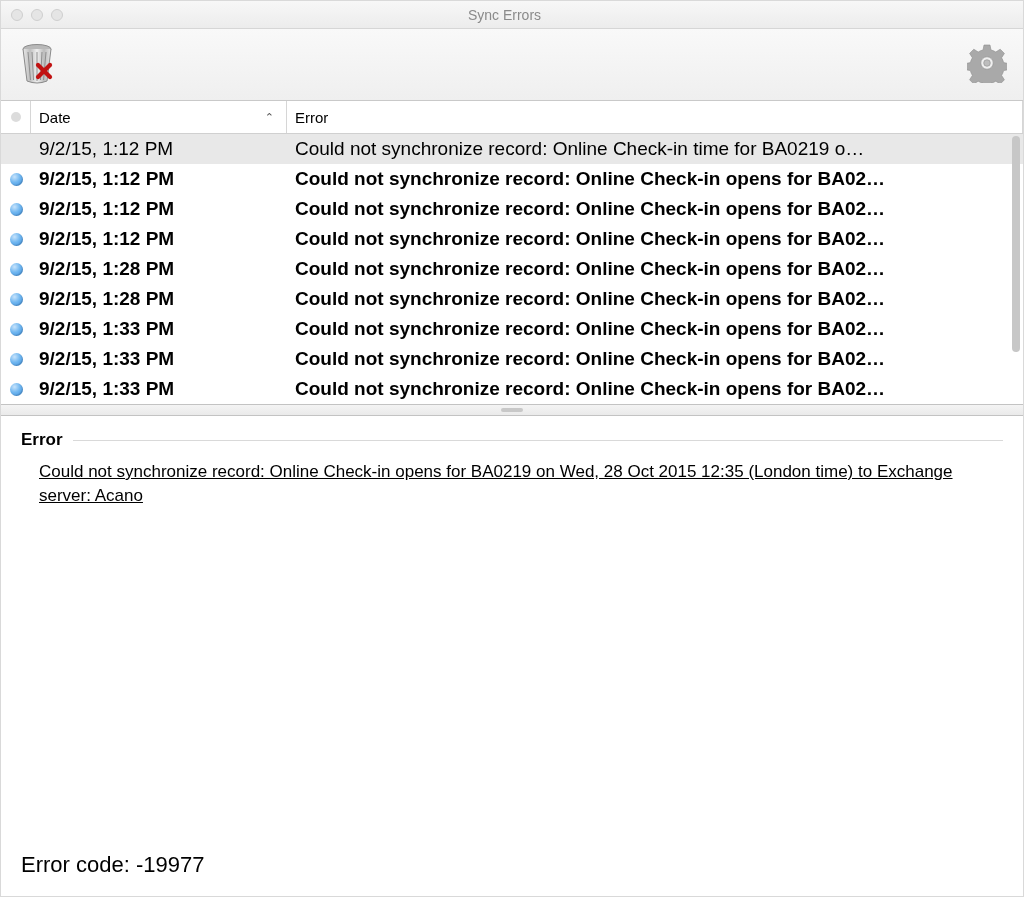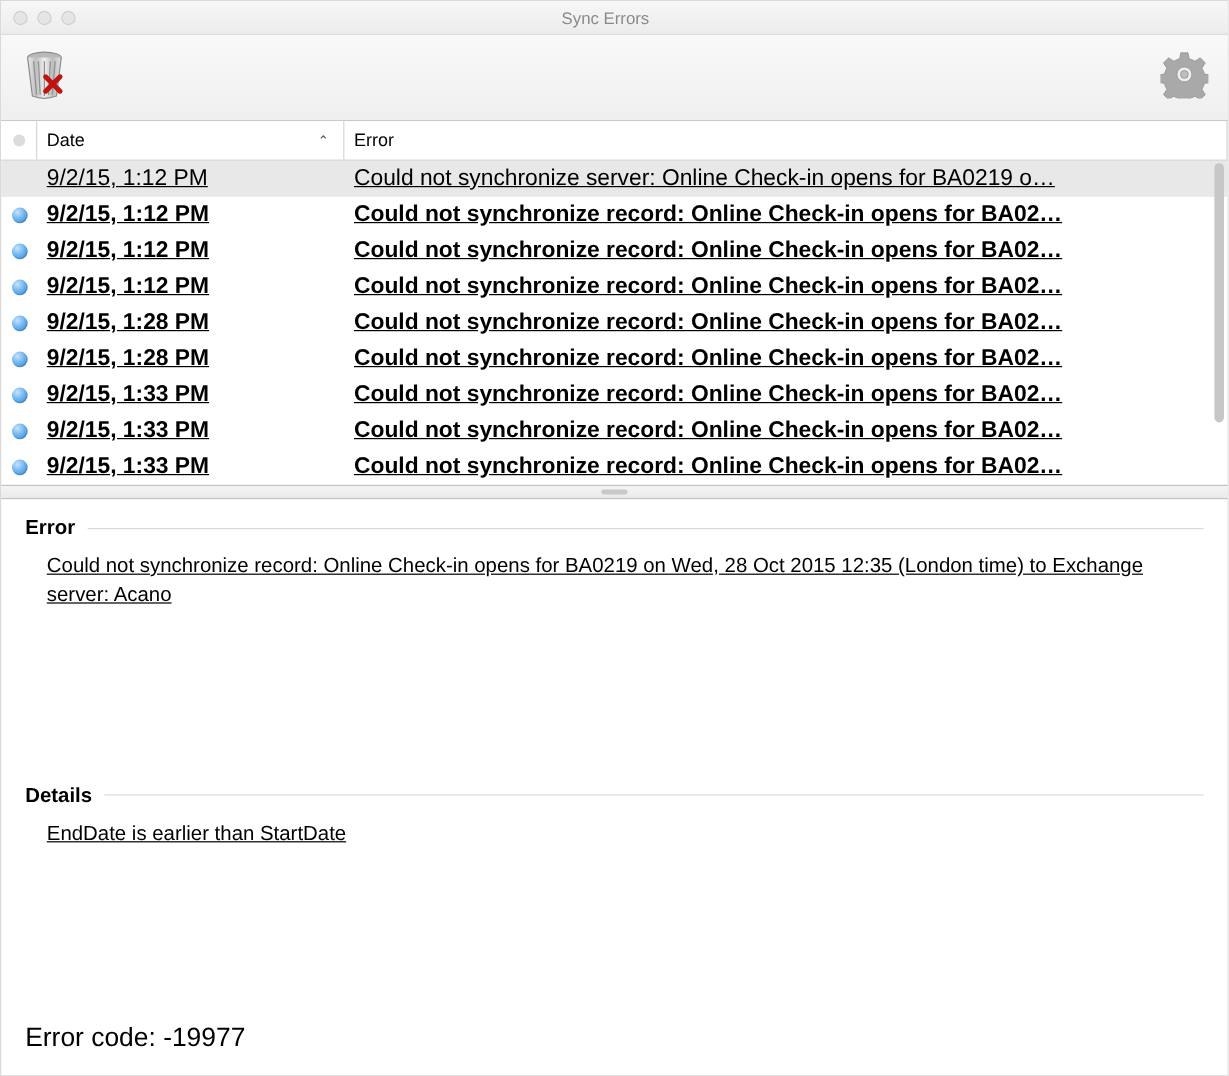--- a/index.html
+++ b/index.html
@@ -84,21 +84,20 @@
     position: relative;
   }
   .table {
     width: 100%;
   }
   .row {
     display: flex; align-items: center;
     height: 30px;
     font-size: 19px;
     white-space: nowrap;
-    text-decoration: underline;
   }
   .row .c-status { width: 30px; display:flex; justify-content:center; }
   .row .c-date   { width: 256px; padding-left: 8px; }
   .row .c-error  { flex: 1; padding-left: 8px; overflow: hidden; text-overflow: ellipsis; padding-right: 10px;}
   .row.bold { font-weight: 700; }
   .row.selected {
     background: #e8e8e8;
     font-weight: 400;
   }
   .dot {
@@ -231,21 +230,21 @@
     <div class="col col-error">
       <span>Error</span>
     </div>
   </div>
 
   <div class="table-wrap">
     <div class="table" id="tbl">
         <div class="row selected">
           <div class="c-status"></div>
           <div class="c-date">9/2/15, 1:12 PM</div>
-          <div class="c-error">Could not synchronize server: Online Check-in opens for BA0219 o…</div>
+          <div class="c-error">Could not synchronize record: Online Check-in time for BA0219 o…</div>
         </div>
         <div class="row bold">
           <div class="c-status">
             <span class="dot"></span>
           </div>
           <div class="c-date">9/2/15, 1:12 PM</div>
           <div class="c-error">Could not synchronize record: Online Check-in opens for BA02…</div>
         </div>
         <div class="row bold">
           <div class="c-status">
@@ -311,27 +310,20 @@
     <div class="section">
       <div class="section-head">
         <span class="label">Error</span>
         <span class="rule"></span>
       </div>
       <div class="section-body">Could not synchronize record: Online Check-in opens for BA0219 on Wed, 28 Oct 2015 12:35 (London time) to Exchange server: Acano</div>
     </div>
 
     <div class="spacer"></div>
 
-    <div class="section">
-      <div class="section-head">
-        <span class="label">Details</span>
-        <span class="rule"></span>
-      </div>
-      <div class="section-body">EndDate is earlier than StartDate</div>
-    </div>
 
     <div class="spacer"></div>
 
     <div class="errcode">
       <span>Error code:</span>
       <span> </span>
       <span>-19977</span>
     </div>
   </div>
 

